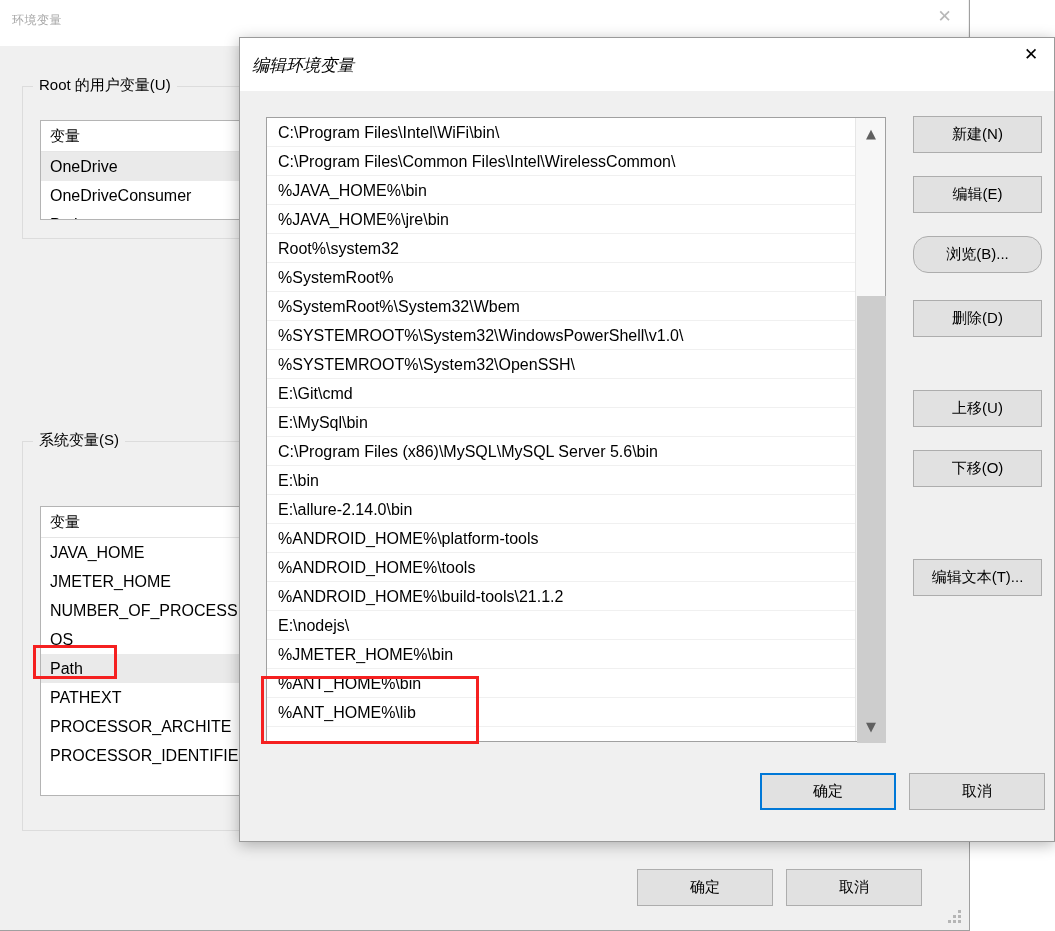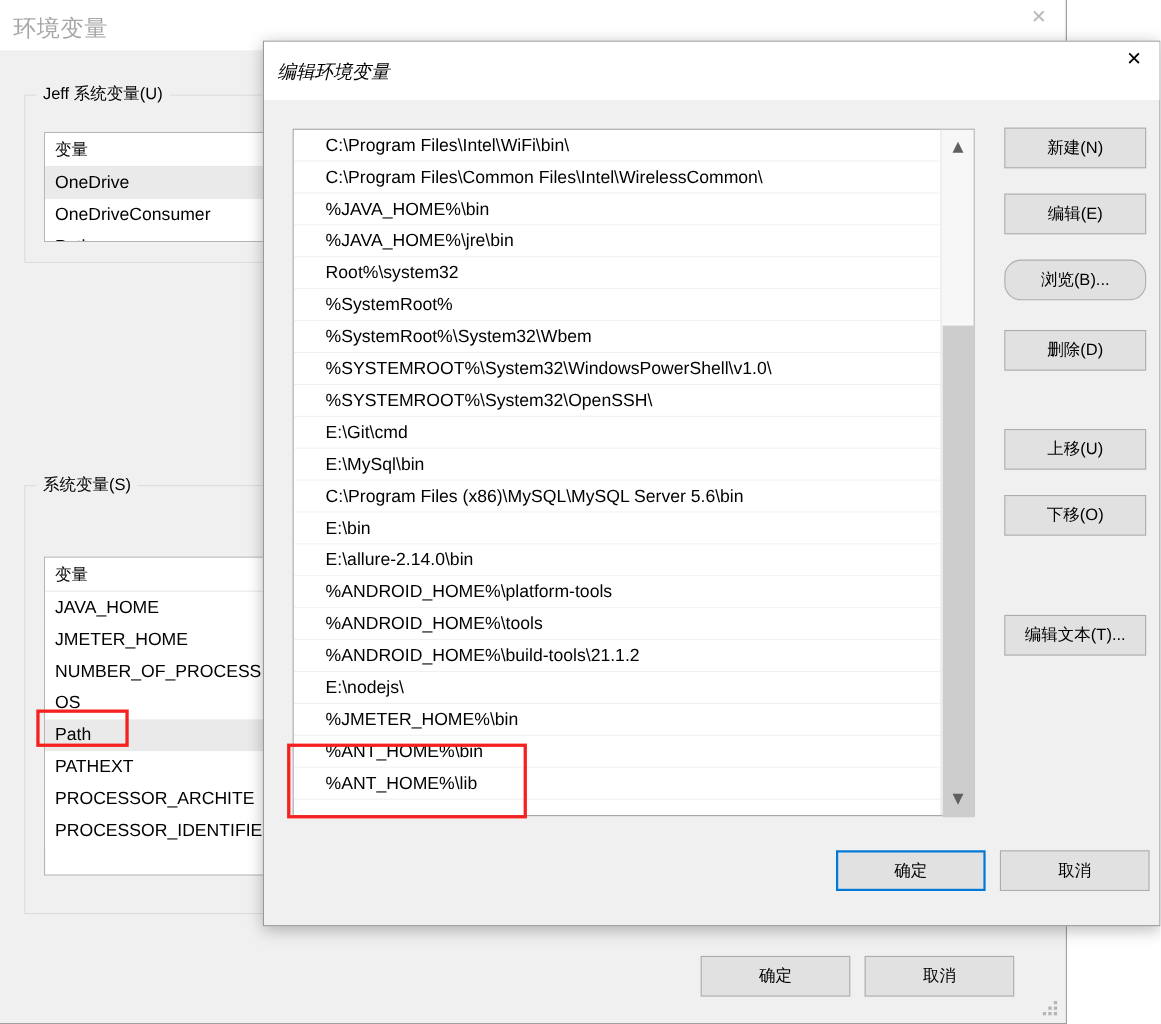--- a/index.html
+++ b/index.html
@@ -27,21 +27,21 @@
   }
   .base-titlebar {
     position: absolute;
     left: 0; top: 0;
     width: 968px; height: 46px;
     background: #ffffff;
   }
   .base-title {
     position: absolute;
     left: 12px; top: 12px;
-    font-size: 21px;
+    font-size: 12px;
     color: #a6a6a6;
     letter-spacing: .5px;
   }
   .base-close {
     position: absolute;
     right: 0; top: 0;
     width: 47px; height: 32px;
     display: flex; align-items: center; justify-content: center;
     color: #b8b8b8;
     font-size: 17px;
@@ -167,21 +167,21 @@
     border: 1px solid #a0a0a0;
   }
   .path-rows {
     position: absolute;
     left: 0; top: 0; right: 30px; bottom: 0;
     overflow: hidden;
   }
   .path-row {
     height: 29px;
     line-height: 29px;
-    padding-left: 29px;
+    padding-left: 11px;
     font-size: 16px;
     color: #000;
     white-space: nowrap;
     border-bottom: 1px solid #f0f0f0;
     background: #ffffff;
   }
   .scrollbar {
     position: absolute;
     right: 0; top: 0;
     width: 30px; height: 100%;
@@ -232,21 +232,21 @@
   <div class="base-window">
 
     <div class="base-titlebar">
       <div class="base-title">环境变量</div>
       <div class="base-close">✕</div>
     </div>
 
     <div class="base-body">
 
       <div class="groupbox" style="left:22px; top:40px; width:908px; height:153px;">
-        <div class="legend">Jeff 系统变量(U)</div>
+        <div class="legend">Root 的用户变量(U)</div>
       </div>
       <div class="listbox" style="left:40px; top:74px; width:860px; height:100px;">
         <div class="lv-header">变量</div>
         <div class="lv-row sel">OneDrive</div>
         <div class="lv-row">OneDriveConsumer</div>
         <div class="lv-row">Path</div>
 
       </div>
 
       <div class="groupbox" style="left:22px; top:395px; width:908px; height:390px;">

